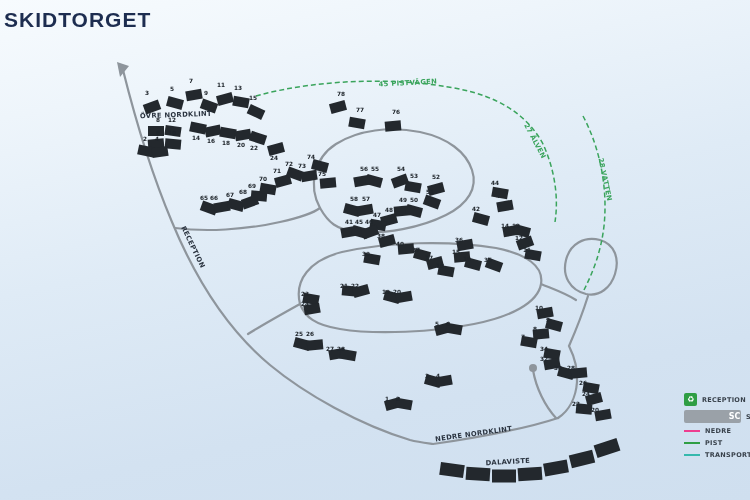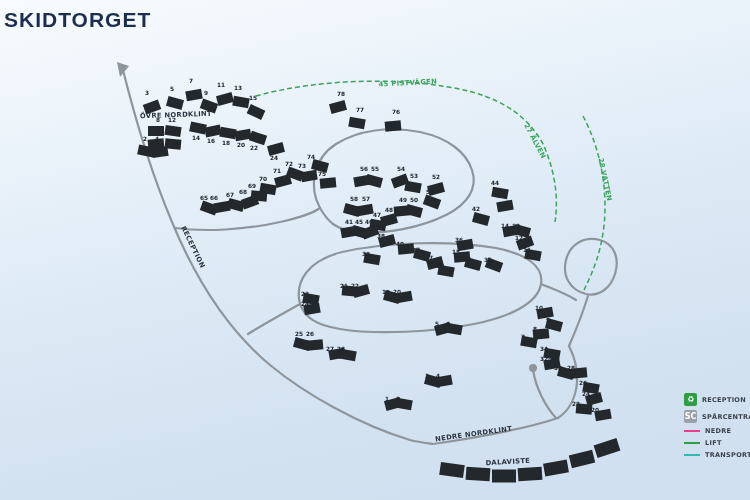--- a/index.html
+++ b/index.html
@@ -239,29 +239,29 @@
       <text x="533" y="142" class="alabel" transform="rotate(62 533 142)" fill="#3aa45c">27 ÄLVEN</text>
       <text x="603" y="180" class="alabel" transform="rotate(78 603 180)" fill="#3aa45c">28 VATTEN</text>
     </svg>
   <div id="page-title">SKIDTORGET</div>
   <div id="legend">
       <div class="lrow">
         <div class="lbox" style="background: rgb(47, 158, 68);">♻</div>
         <span class="llabel">RECEPTION</span>
       </div>
       <div class="lrow">
-        <div class="lbox" style="background: rgb(154, 161, 168);">SC</div>
+        <div class="lbox" style="background: rgb(154, 161, 168); padding-left: 44px;">SC</div>
         <span class="llabel">SPÅRCENTRAL</span>
       </div>
       <div class="lrow">
         <div class="lline" style="background: rgb(238, 61, 143);"></div>
         <span class="llabel">NEDRE</span>
       </div>
       <div class="lrow">
         <div class="lline" style="background: rgb(47, 158, 68);"></div>
-        <span class="llabel">LIFT</span>
+        <span class="llabel">PIST</span>
       </div>
       <div class="lrow">
         <div class="lline" style="background: rgb(53, 184, 173);"></div>
         <span class="llabel">TRANSPORT</span>
       </div>
     </div>
 </div>
 
 </body></html>

